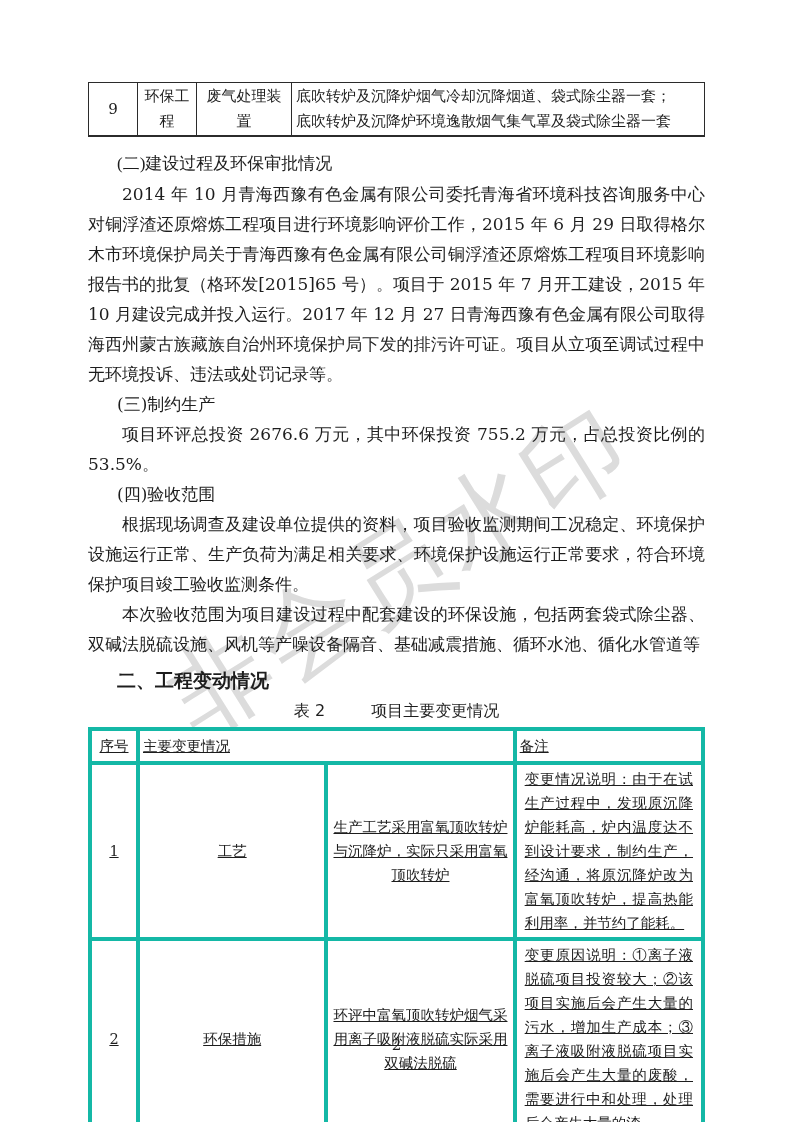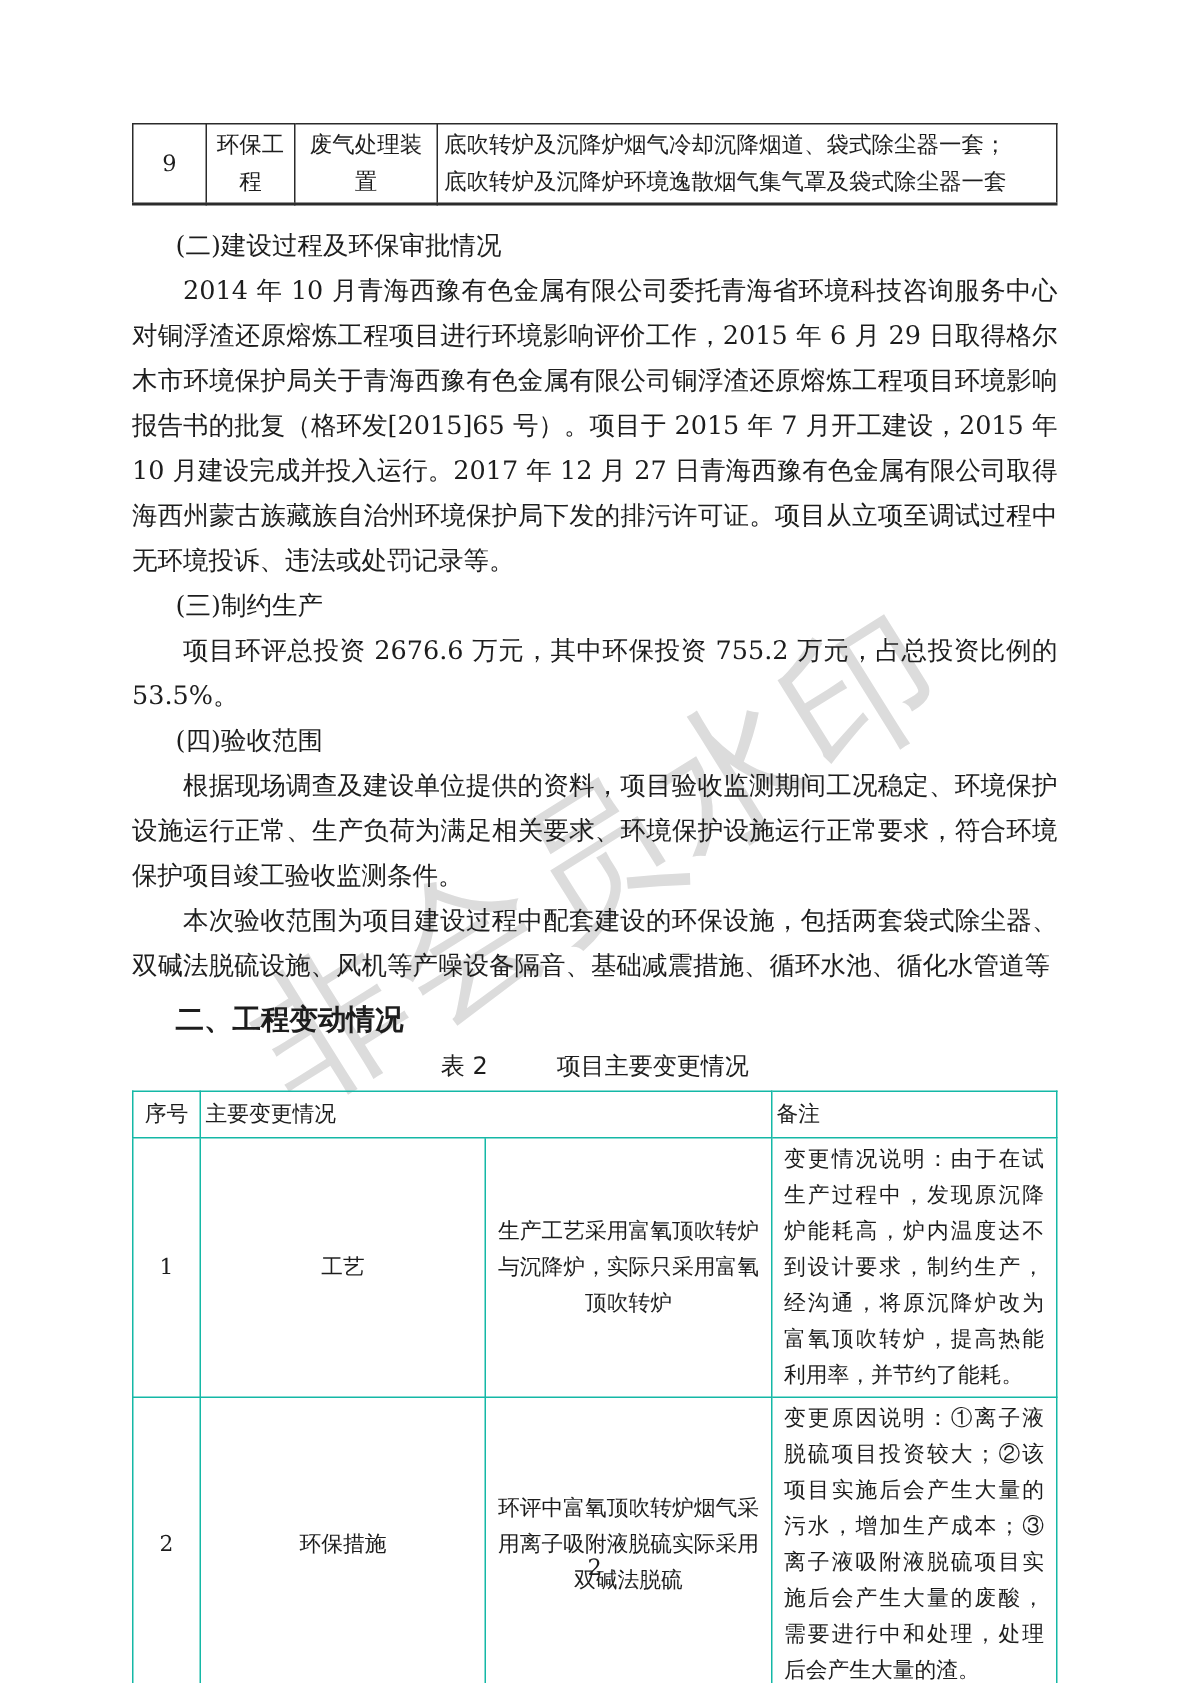--- a/index.html
+++ b/index.html
@@ -54,40 +54,41 @@
   }
   .para{
     font-size:17px;line-height:30px;margin:0;
     text-indent:2em;text-align:justify;
   }
   .h-bold{
     font-family:"DejaVu Sans","Liberation Sans",sans-serif;
     font-size:19px;line-height:30px;font-weight:bold;
     margin:0;padding-left:29px;
   }
-  .sp-top{margin-top:12px;}
+  .sp-top{margin-top:12px;font-family:Liberation Serif, serif;}
   
   .t2-title{
     font-family:"DejaVu Sans","Liberation Sans",sans-serif;
     font-weight:normal;font-size:16px;line-height:26px;
     text-align:center;margin:3px 0 3px 0;
   }
   .t2-title .gap{display:inline-block;width:46px;}
   table.t2{
     width:100%;
     border-collapse:collapse;
     table-layout:fixed;
     font-size:14.5px;
     line-height:24px;
   }
   table.t2 th, table.t2 td{
-    border:1px solid #14b8a6;
+    border:4px solid #14b8a6;
     padding:2px 3px;
     vertical-align:middle;
     font-weight:normal;
+    text-decoration:underline;
   }
   table.t2{border-bottom:2px solid #2b2b2b;}
   table.t2 .c-num{width:38px;text-align:center;}
   table.t2 .c-cat{width:42px;text-align:center;}
   table.t2 .c-change{width:138px;text-align:center;}
   table.t2 .c-note{text-align:justify;padding:2px 8px;}
   table.t2 th{text-align:left;height:26px;}
   
   .page-number{
     position:absolute;left:0;right:0;top:1036px;

